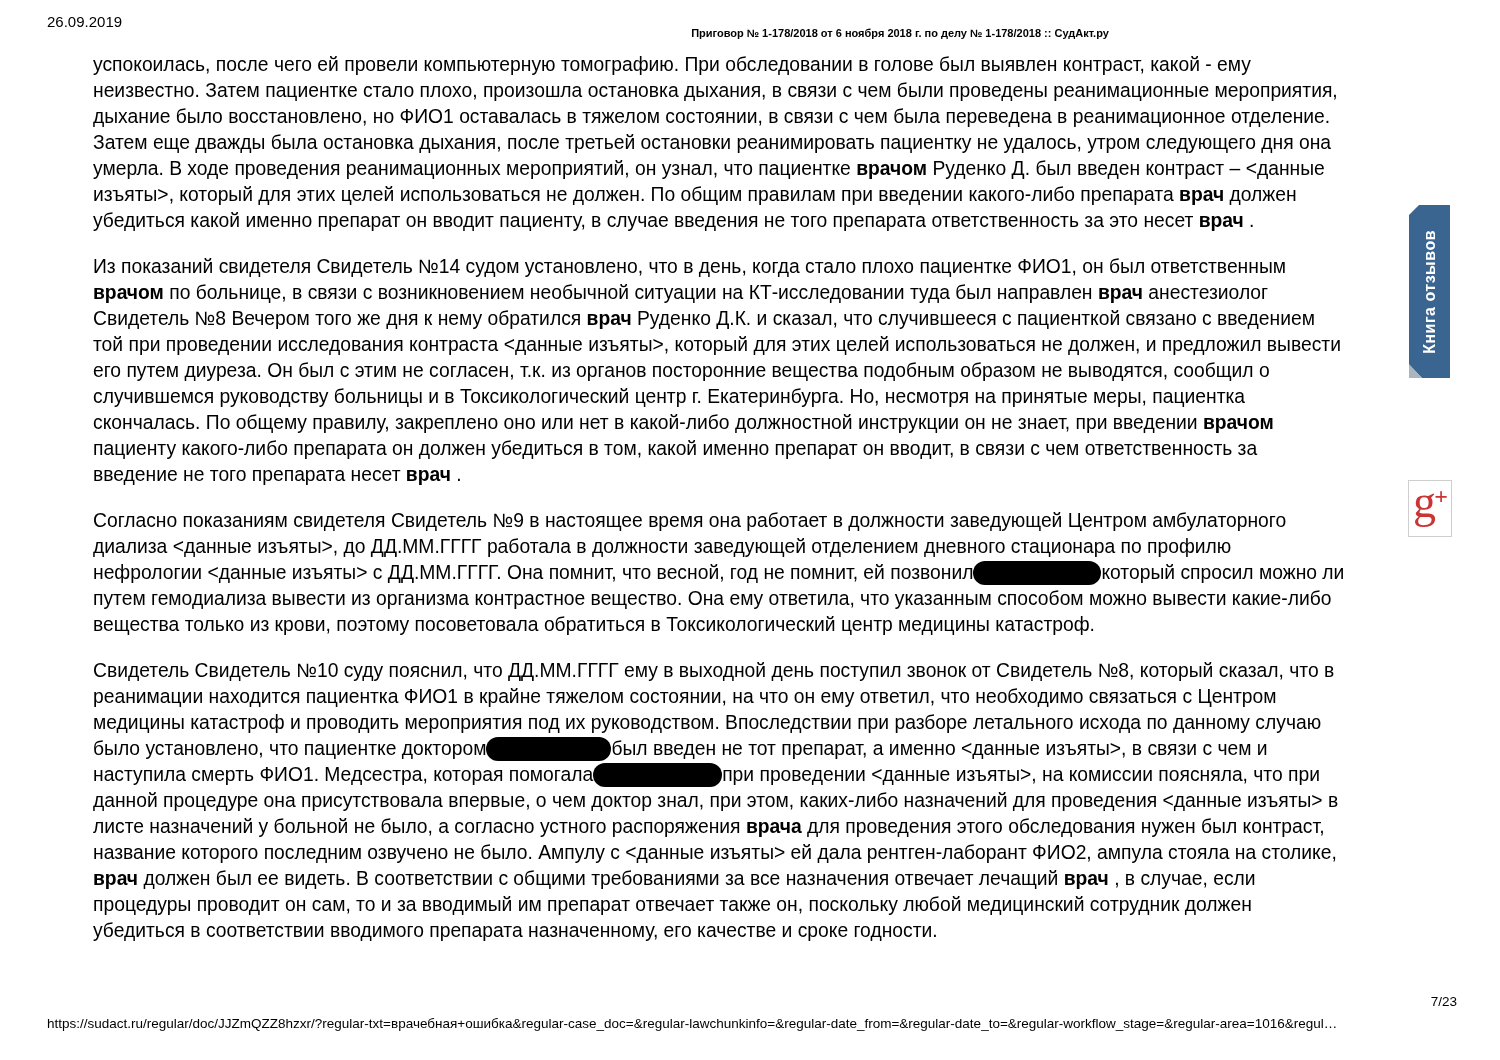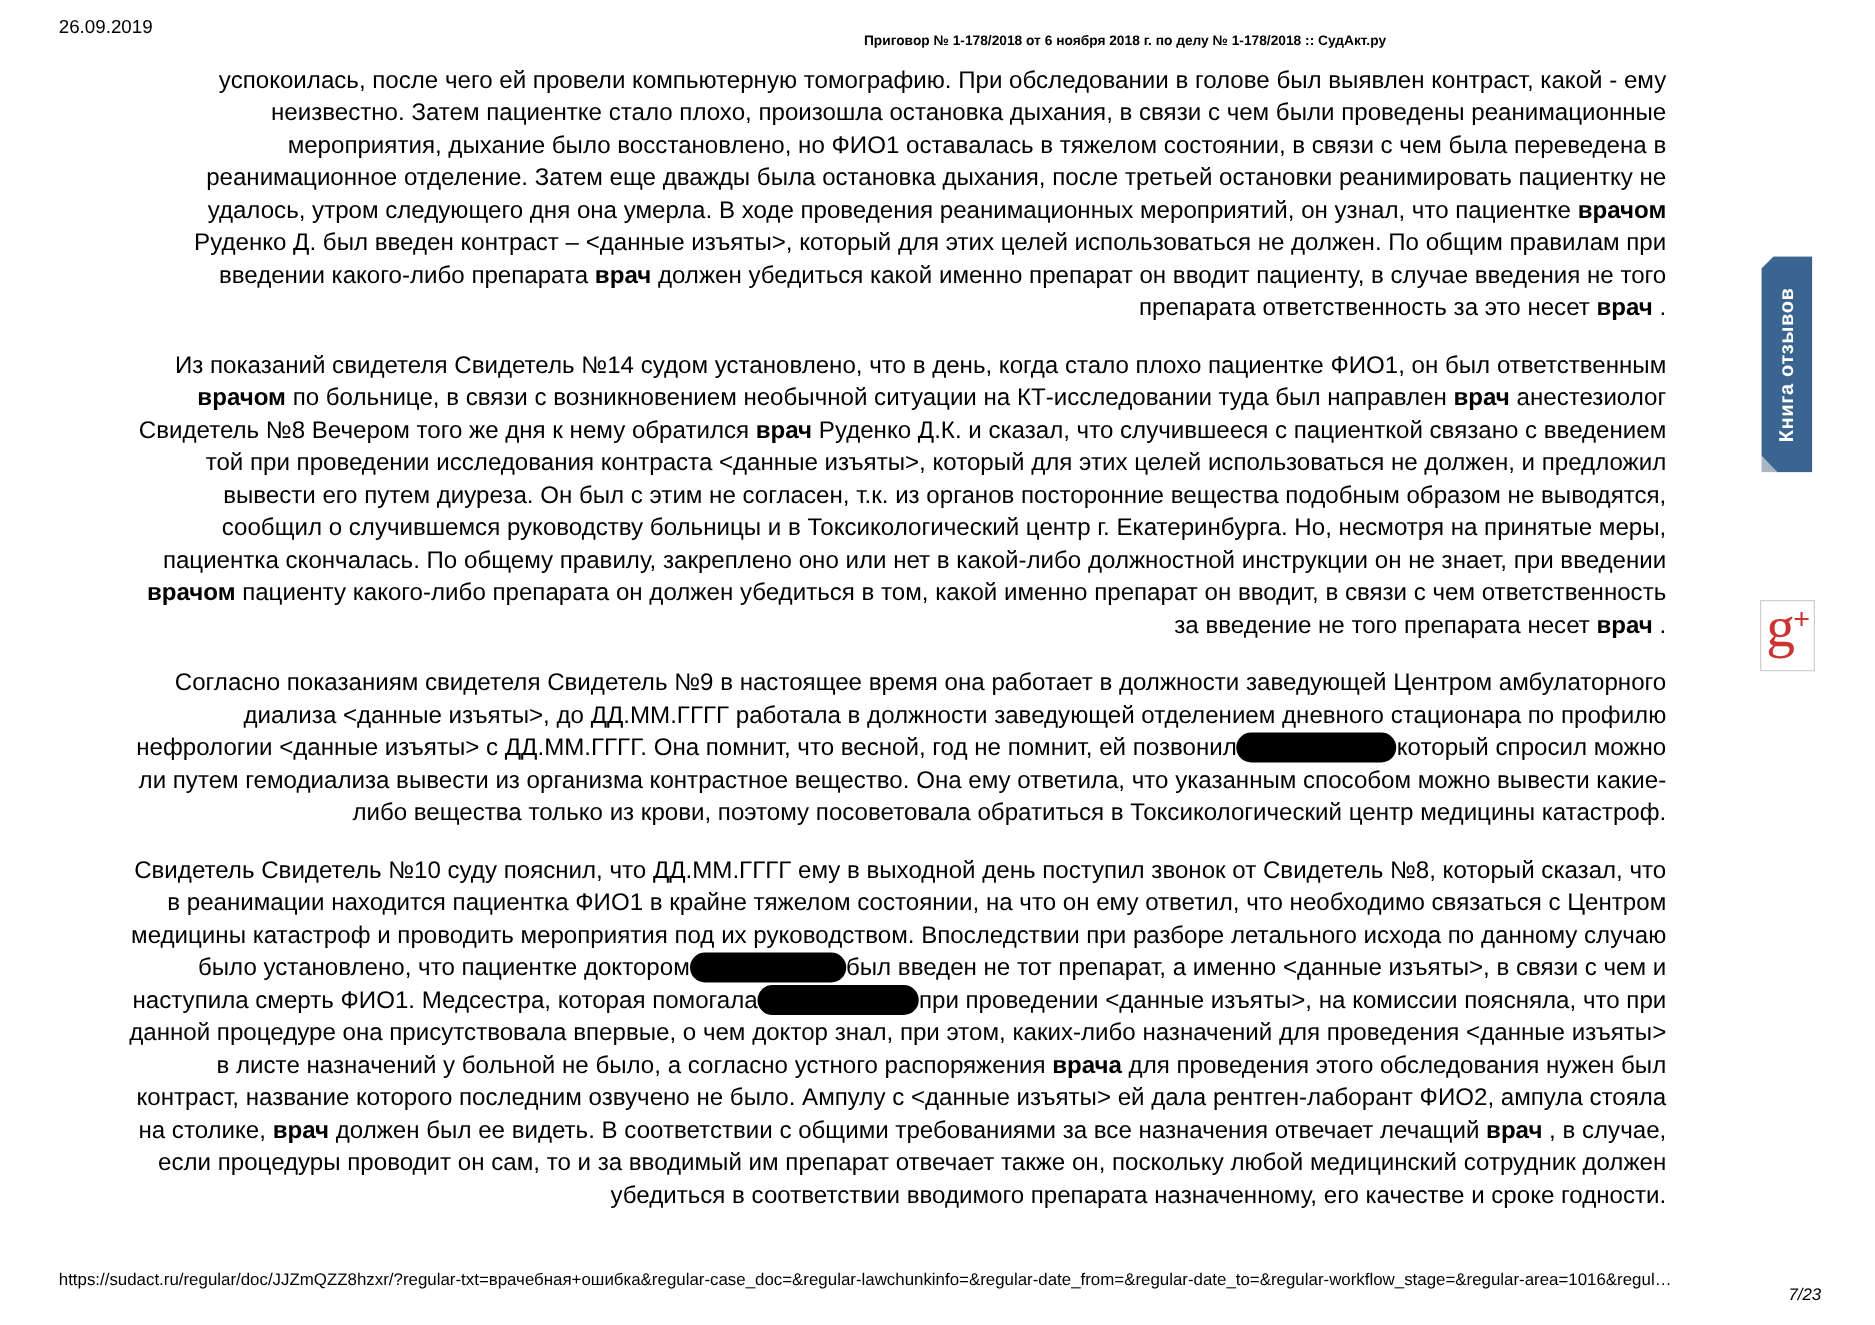--- a/index.html
+++ b/index.html
@@ -8,42 +8,42 @@
     background:#ffffff; color:#000;
     font-family:"Liberation Sans", sans-serif;
   }
   
   .hdr-date { position:absolute; left:47px; top:13px; font-size:15px; white-space:nowrap; }
   .hdr-title { position:absolute; left:900px; top:27px; transform:translateX(-50%);
                font-size:11px; white-space:nowrap;font-weight:bold; }
   
   .doc { position:absolute; left:93px; top:52px; width:1252px;
          font-size:19.3px; line-height:26px; text-align:left; }
-  .doc p { margin:0 12px 20px 0;text-align:right; }
+  .doc p { margin:0 0 20px 0; }
   .doc b { font-weight:bold; }
   .redaction { display:inline-block; height:24px; background:#000;
                border-radius:12px; vertical-align:-6px; }
   
   .feedback-tab { position:absolute; left:1409px; top:205px; width:41px; height:173px;
     clip-path:polygon(10px 0, 100% 0, 100% 100%, 13px 100%, 0 160px, 0 10px);
     display:flex; align-items:center; justify-content:center; cursor:pointer; }
   .feedback-tab .vtext { writing-mode:vertical-rl; transform:rotate(180deg);
     color:#fff; font-size:16px; font-weight:bold; letter-spacing:.5px; white-space:nowrap; }
   .fold { position:absolute; left:1409px; top:364px; width:13px; height:14px;
     clip-path:polygon(0 0, 100% 100%, 0 100%); background:#a9b6c2; }
   
   .gplus { position:absolute; left:1408px; top:480px; width:44px; height:57px;
     background:#fff; border:1px solid #cfcfcf; box-sizing:border-box; cursor:pointer; }
   .gplus .g { position:absolute; left:4px; top:-4px;
     font-family:"Liberation Serif", serif; font-size:46px; line-height:1.1; }
   .gplus .plus { position:absolute; right:3px; top:3px;
     font-family:"Liberation Serif", serif; font-size:24px; font-weight:bold; line-height:1; }
   
   .ftr-url { position:absolute; left:47px; top:1016px; font-size:13.5px; white-space:nowrap;text-align:right; }
-  .ftr-page { position:absolute; right:43px; top:1028px; font-size:13.5px;font-style:italic; }
+  .ftr-page { position:absolute; right:43px; top:994px; font-size:13.5px; }
 </style>
 </head>
 <body>
 
 <div class="hdr-date">26.09.2019</div>
 <div class="hdr-title">Приговор № 1-178/2018 от 6 ноября 2018 г. по делу № 1-178/2018 :: СудАкт.ру</div>
 
 <div class="doc">
     <p>успокоилась, после чего ей провели компьютерную томографию. При обследовании в голове был выявлен контраст, какой - ему неизвестно. Затем пациентке стало плохо, произошла остановка дыхания, в связи с чем были проведены реанимационные мероприятия, дыхание было восстановлено, но ФИО1 оставалась в тяжелом состоянии, в связи с чем была переведена в реанимационное отделение. Затем еще дважды была остановка дыхания, после третьей остановки реанимировать пациентку не удалось, утром следующего дня она умерла. В ходе проведения реанимационных мероприятий, он узнал, что пациентке <b>врачом</b> Руденко Д. был введен контраст – &lt;данные изъяты&gt;, который для этих целей использоваться не должен. По общим правилам при введении какого-либо препарата <b>врач</b> должен убедиться какой именно препарат он вводит пациенту, в случае введения не того препарата ответственность за это несет <b>врач</b> .</p>
     <p>Из показаний свидетеля Свидетель №14 судом установлено, что в день, когда стало плохо пациентке ФИО1, он был ответственным <b>врачом</b> по больнице, в связи с возникновением необычной ситуации на КТ-исследовании туда был направлен <b>врач</b> анестезиолог Свидетель №8 Вечером того же дня к нему обратился <b>врач</b> Руденко Д.К. и сказал, что случившееся с пациенткой связано с введением той при проведении исследования контраста &lt;данные изъяты&gt;, который для этих целей использоваться не должен, и предложил вывести его путем диуреза. Он был с этим не согласен, т.к. из органов посторонние вещества подобным образом не выводятся, сообщил о случившемся руководству больницы и в Токсикологический центр г. Екатеринбурга. Но, несмотря на принятые меры, пациентка скончалась. По общему правилу, закреплено оно или нет в какой-либо должностной инструкции он не знает, при введении <b>врачом</b> пациенту какого-либо препарата он должен убедиться в том, какой именно препарат он вводит, в связи с чем ответственность за введение не того препарата несет <b>врач</b> .</p>

